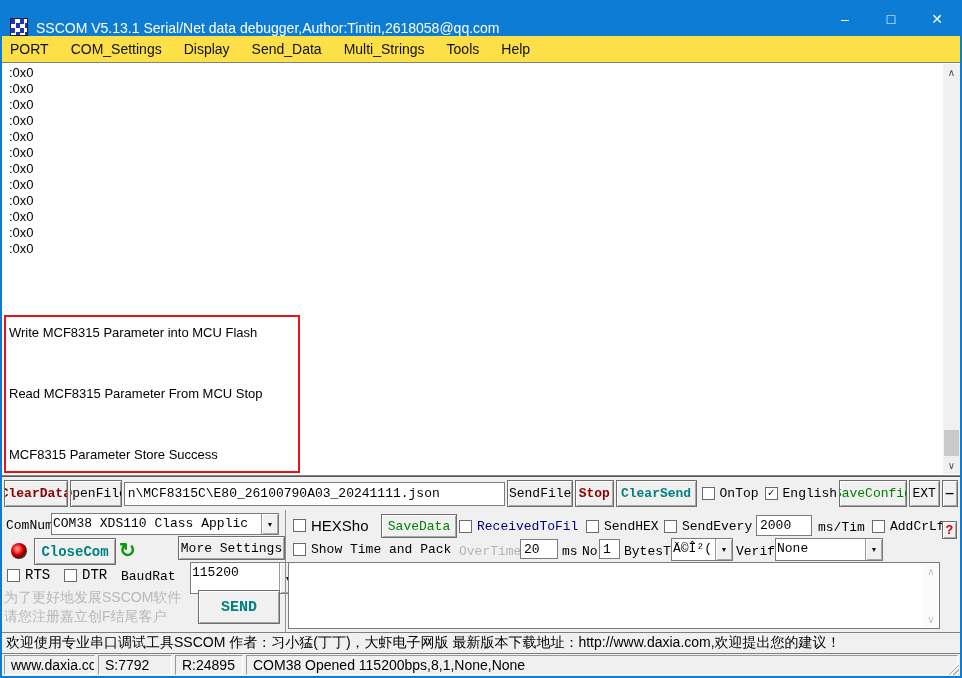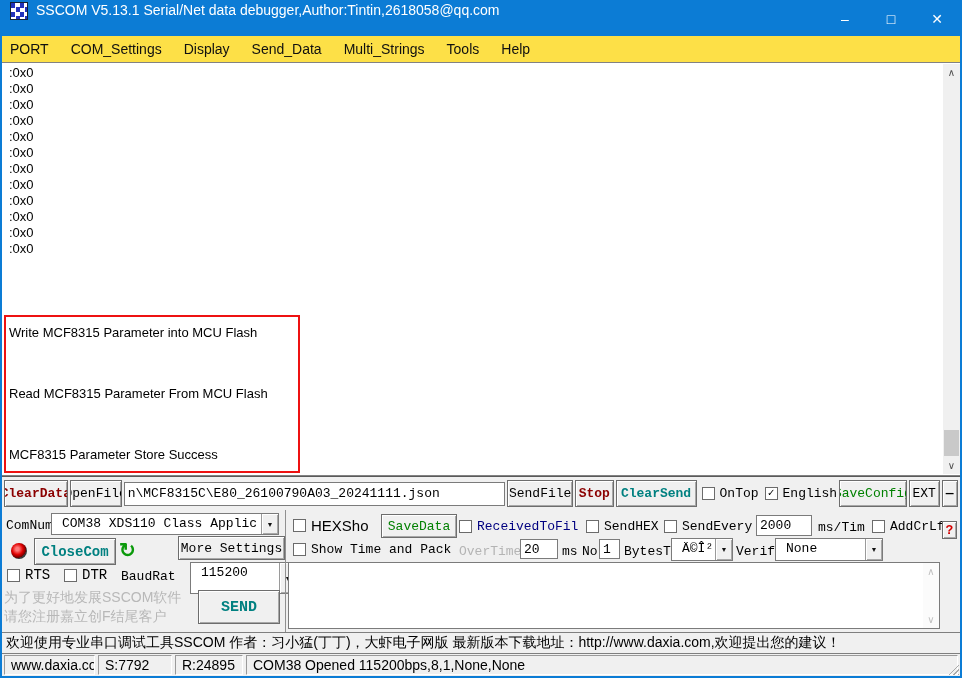--- a/index.html
+++ b/index.html
@@ -7,21 +7,21 @@
   body { font-family:"Liberation Sans", sans-serif; }
 
   #app{
     position:relative; width:962px; height:678px;
     border:2px solid #0c7cd5; background:#f0f0f0; overflow:hidden;
   }
 
   
   .titlebar{
     position:absolute; left:0; top:0; width:958px; height:34px;
-    background:#0c7cd5; display:flex; align-items:flex-start; color:#fff;
+    background:#0c7cd5; display:flex; align-items:flex-end; color:#fff;
   }
   .app-icon{
     width:18px; height:18px; margin:0 8px 0 8px;
     background:
       conic-gradient(#ffffff 0 25%, #2233bb 0 50%, #ffffff 0 75%, #2233bb 0) 0 0/9px 9px;
     border:1px solid #123;
   }
   .title-text{ font-size:14px; white-space:nowrap; }
   .win-controls{ margin-left:auto; display:flex; height:34px; }
   .win-btn{
@@ -81,21 +81,21 @@
   }
   .cb{
     width:13px; height:13px; background:#fff; border:1px solid #6b6b6b;
     display:inline-flex; align-items:center; justify-content:center;
     font-size:11px; line-height:11px; font-weight:bold; color:#000; flex:none;
   }
   .cbrow{ display:flex; align-items:center; gap:5px; font-family:"Liberation Mono", monospace; font-size:13px; white-space:nowrap; }
   .combo{ display:flex; background:#fff; border:1px solid #7b7b7b; align-items:stretch; }
   .combo .val{
     flex:1; font-family:"Liberation Mono", monospace; font-size:13px;
-    padding:2px 2px 0 10px; white-space:nowrap; overflow:hidden; color:#000;
+    padding:2px 2px 0 1px; white-space:nowrap; overflow:hidden; color:#000;
   }
   .combo .arrow{
     width:17px; background:#f0f0f0; border-left:1px solid #9a9a9a;
     box-shadow:inset 1px 1px 0 #ffffff, inset -1px -1px 0 #a8a8a8;
     display:flex; align-items:center; justify-content:center; font-size:7px; color:#111;
   }
 
   
   .toolbar1{
     position:absolute; left:0; top:474px; width:958px; height:34px;
@@ -199,21 +199,21 @@
 :0x0
 :0x0
 :0x0
 :0x0
 :0x0
 :0x0
 :0x0
 :0x0</pre>
     <div class="annotation">
       <div>Write MCF8315 Parameter into MCU Flash</div>
-      <div>Read MCF8315 Parameter From MCU Flash</div>
+      <div>Read MCF8315 Parameter From MCU Stop</div>
       <div>MCF8315 Parameter Store Success</div>
     </div>
     <div class="vscroll">
       <div class="scroll-arrow up">∧</div>
       <div class="scroll-thumb"></div>
       <div class="scroll-arrow down">∨</div>
     </div>
   </div>
 
   <div class="toolbar1">

